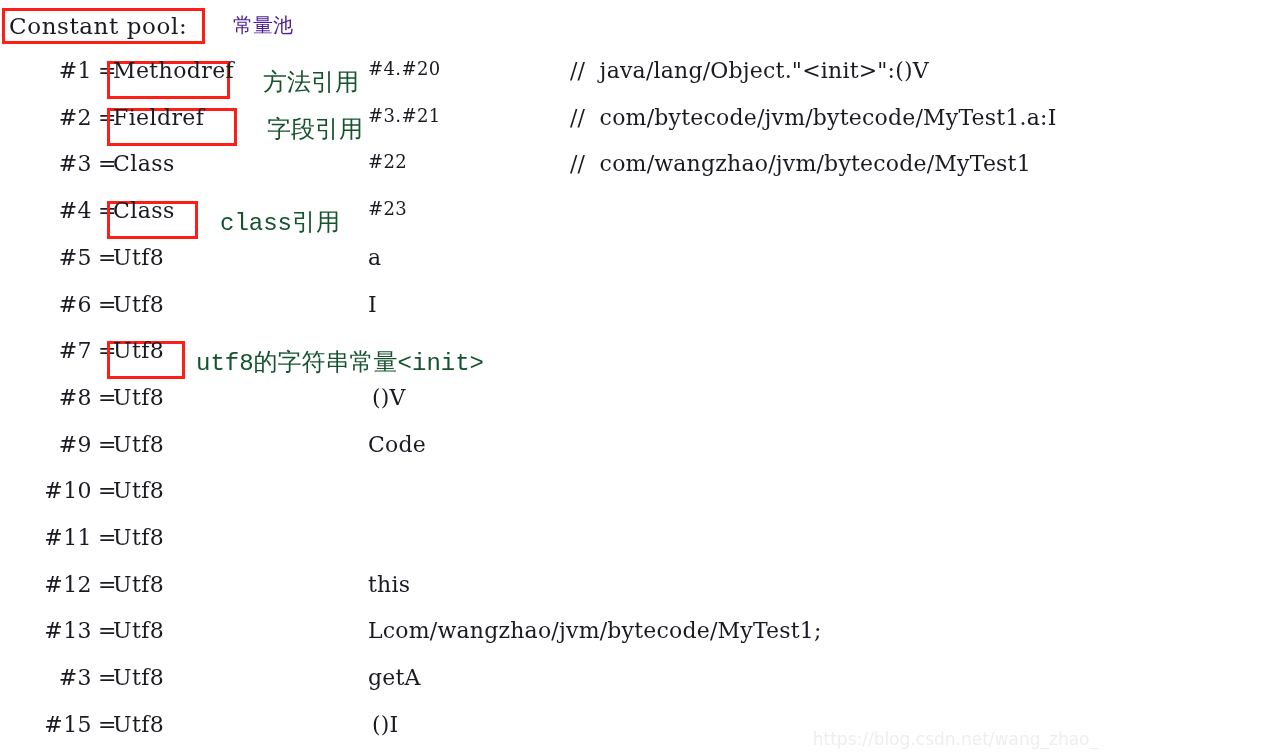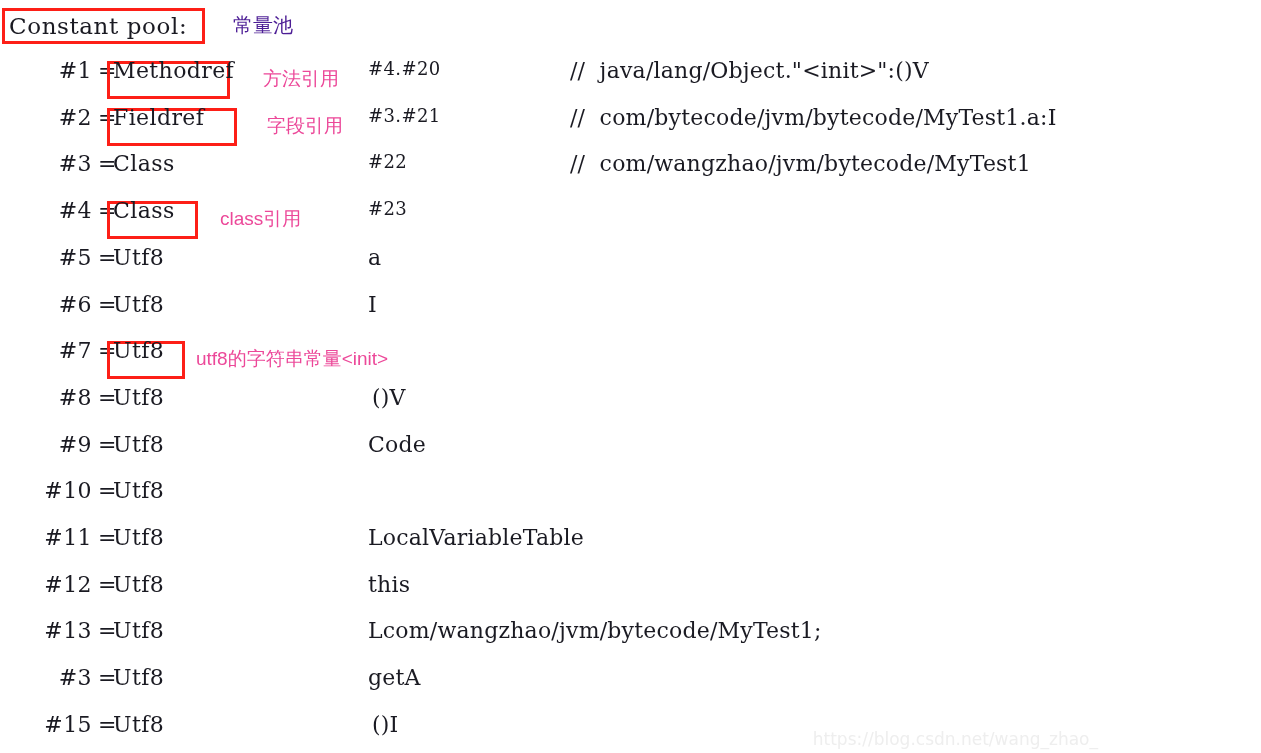--- a/index.html
+++ b/index.html
@@ -85,23 +85,23 @@
   .tagbox {
     position: absolute;
     box-sizing: border-box;
     border: 3px solid #fd1f17;
     left: 107px;
     top: 3px;
     height: 38px;
   }
   .note {
     position: absolute;
-    font-family: Liberation Sans, sans-serif;
-    font-size: 19px;
-    color: #ec4899;
+    font-family: Liberation Mono, monospace;
+    font-size: 24px;
+    color: #14532d;
     white-space: pre;
     top: 8px;
   }
   .ref {
     position: absolute;
     left: 368px;
     font-family: "DejaVu Serif", "Liberation Serif", serif;
     font-size: 18px;
     color: #1a1a22;
     white-space: pre;
@@ -214,21 +214,20 @@
       </div>
       <div class="row" style="top: 478.3px;">
         <span class="idx">#10</span>
         <span class="eq">=</span>
         <span class="tag">Utf8</span>
       </div>
       <div class="row" style="top: 525px;">
         <span class="idx">#11</span>
         <span class="eq">=</span>
         <span class="tag">Utf8</span>
-        <span class="val">LocalVariableTable</span>
       </div>
       <div class="row" style="top: 571.7px;">
         <span class="idx">#12</span>
         <span class="eq">=</span>
         <span class="tag">Utf8</span>
         <span class="val">this</span>
       </div>
       <div class="row" style="top: 618.4px;">
         <span class="idx">#13</span>
         <span class="eq">=</span>

